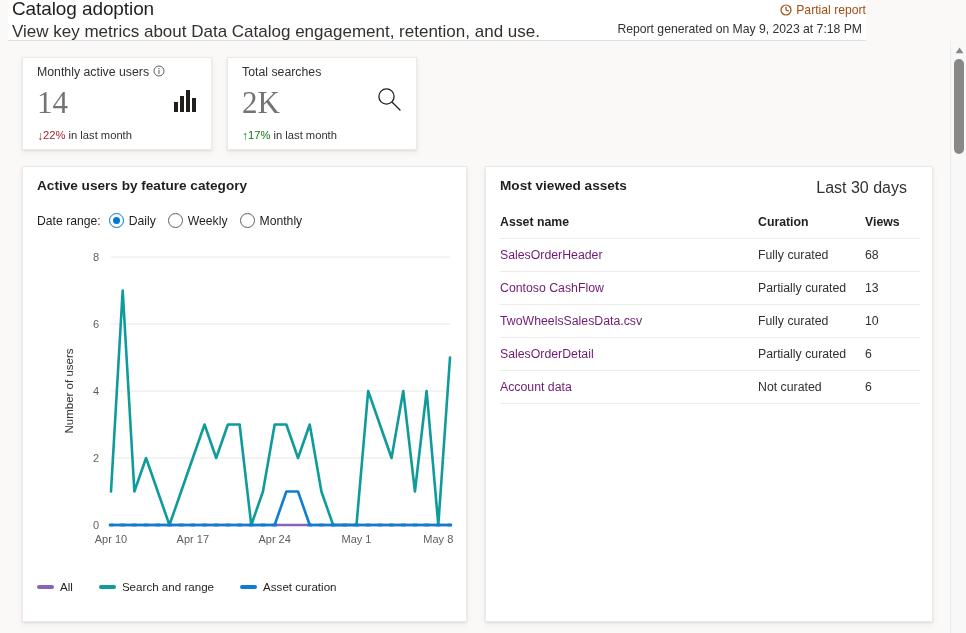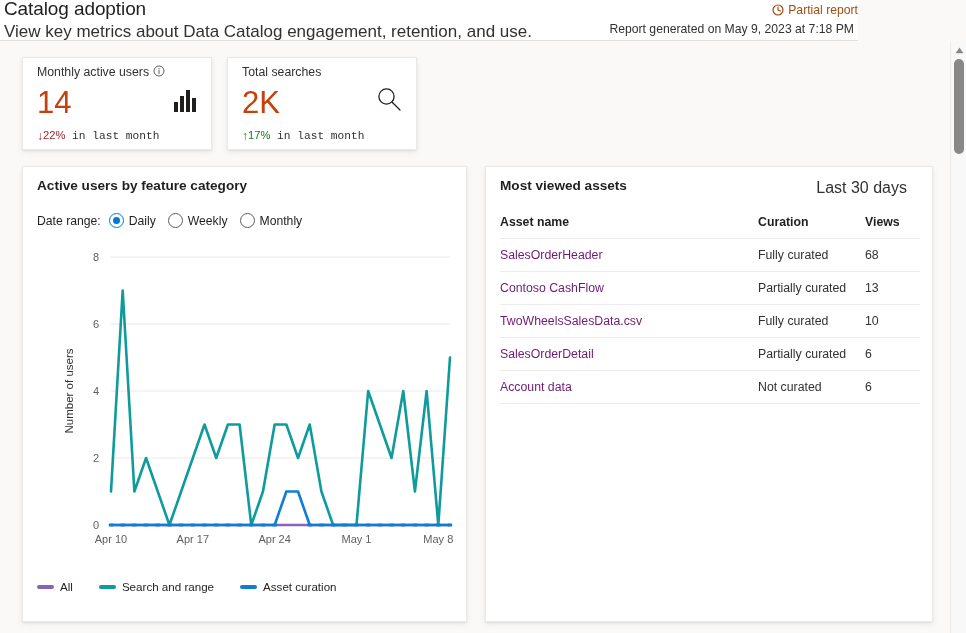--- a/index.html
+++ b/index.html
@@ -8,21 +8,21 @@
     width: 966px; height: 633px;
     overflow: hidden;
     background: #faf9f8;
     font-family: "Liberation Sans", sans-serif;
     color: #201f1e;
   }
   #root { position: relative; width: 966px; height: 633px; background: #faf9f8; }
 
   
   .header {
-    position: absolute; left: 0; top: 0; width: 858px; height: 41px;
+    position: absolute; left: 8px; top: 0; width: 858px; height: 41px;
     background: #ffffff;
     border-bottom: 1px solid #e1dfdd;
   }
   .page-title {
     position: absolute; left: 4px; top: -2px;
     font-size: 19px; font-weight: 400; color: #201f1e;
     letter-spacing: -0.1px;
   }
   .page-subtitle {
     position: absolute; left: 4px; top: 22px;
@@ -51,30 +51,30 @@
   #kpi-searches { left: 227px; width: 190px; }
   .kpi-label {
     position: absolute; left: 14px; top: 7px;
     font-size: 12.3px; color: #323130;
   }
   .info-icon {
     display: inline-block; margin-left: 4px; vertical-align: -1px;
   }
   .kpi-value {
     position: absolute; left: 14px; top: 26px;
-    font-size: 31px; font-weight: 300; color: #c2410c; line-height: 38px;
+    font-size: 31px; font-weight: 300; color: #737373; line-height: 38px; font-family: Liberation Serif, serif;
   }
   .kpi-delta {
     position: absolute; left: 14px; bottom: 6px;
     font-size: 11.2px; white-space: nowrap;
   }
   .kpi-delta .arrow { font-size: 12px; vertical-align: -1px; }
   .delta-down { color: #a4262c; }
   .delta-up { color: #107c10; }
-  .delta-text { color: #323130; font-family: Liberation Mono, monospace; }
+  .delta-text { color: #323130; }
   .kpi-icon {
     position: absolute; right: 14px; top: 32px;
   }
 
   
   .panel {
     position: absolute; top: 166px;
     background: #ffffff;
     border: 1px solid #ebe9e7;
     box-shadow: 0 0.6px 1.8px rgba(0,0,0,0.08), 0 3.2px 7.2px rgba(0,0,0,0.05);

